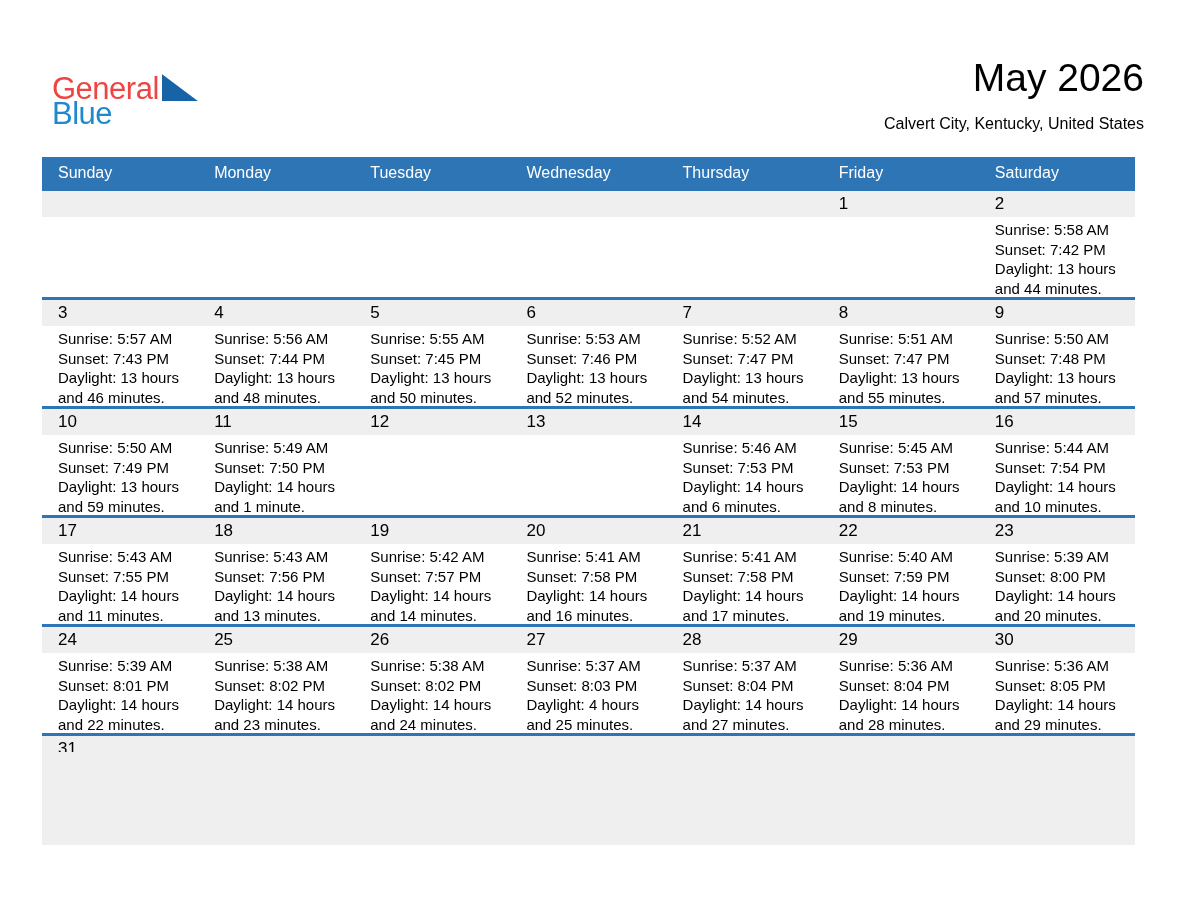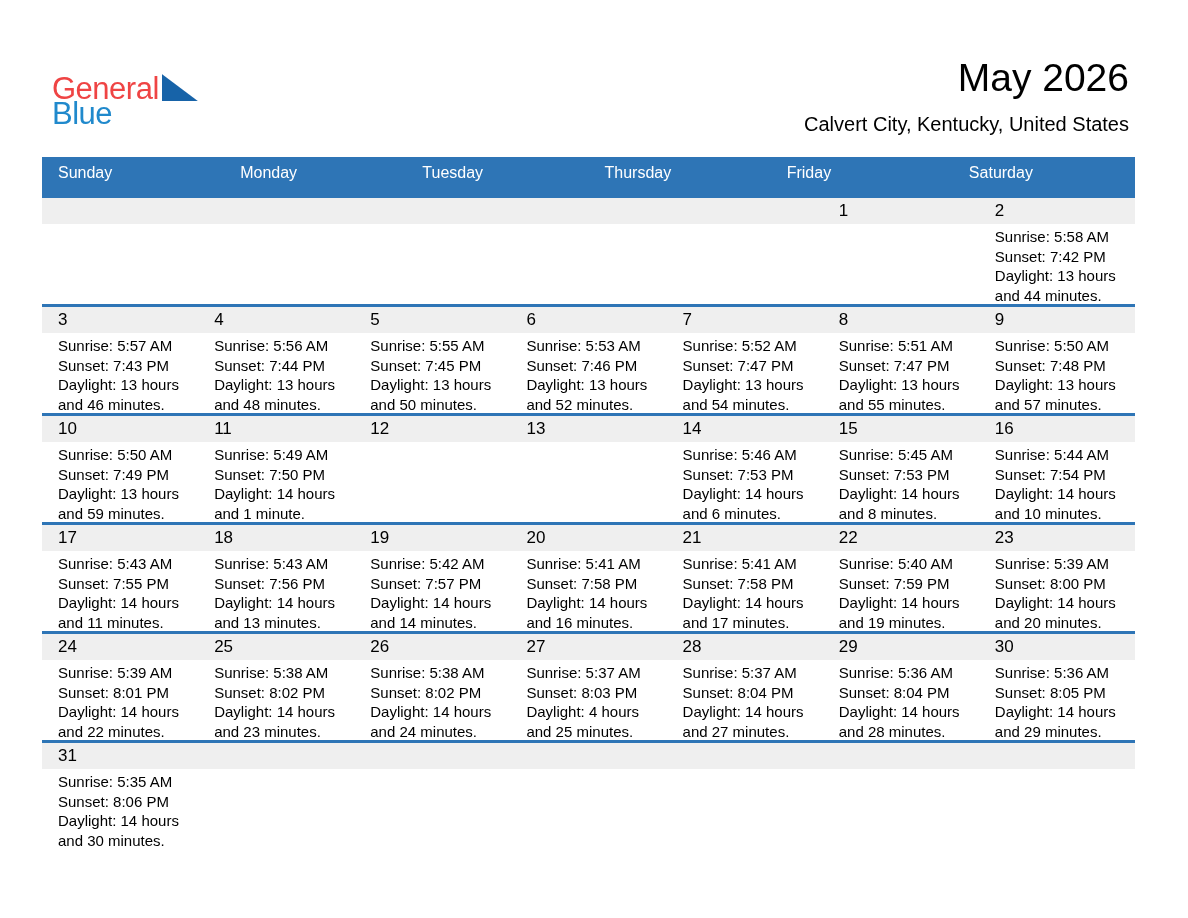--- a/index.html
+++ b/index.html
@@ -22,40 +22,40 @@
     width: 36px; height: 27px; margin-left: 3px; margin-bottom: 4px;
     background: #1763A8;
     clip-path: polygon(0 0, 100% 100%, 0 100%);
   }
   .logo-blue {
     font-size: 31px; color: #2089CC; letter-spacing: -0.5px;
     margin-top: -8px; line-height: 33px;
   }
 
   
-  .title-block { position: absolute; top: 56px; right: 59px; text-align: right; }
+  .title-block { position: absolute; top: 56px; right: 44px; text-align: right; }
   .month-title { font-size: 39px; color: #000; line-height: 44px; }
-  .location { font-size: 20px; color: #000; margin-top: 10px; line-height: 28px; }
+  .location { font-size: 16px; color: #000; margin-top: 10px; line-height: 28px; }
 
   
   .calendar {
     position: absolute; left: 42px; top: 157px; width: 1093px;
   }
   .weekday-row {
-    display: flex; background: #2E75B6; height: 41px;
+    display: flex; background: #2E75B6; height: 34px;
   }
   .weekday {
     flex: 1 1 0; color: #ffffff; font-size: 16px; line-height: 31px;
     padding-left: 16px; overflow: hidden; white-space: nowrap;
   }
   .week-row {
     display: flex; height: 109px;
     border-bottom: 3px solid #2E75B6;
   }
-  .week-row.last { border-bottom: none; }
+  .week-row.last { border-bottom: none; flex-direction: column; }
   .day-cell {
     flex: 1 1 0; display: flex; flex-direction: column; overflow: hidden;
   }
   .date-band {
     background: #EFEFEF; height: 26px; flex: 0 0 26px;
     font-size: 17px; line-height: 26px; padding-left: 16px; color: #000;
   }
   .cell-body {
     padding: 3px 10px 0 16px;
     font-size: 15px; line-height: 19.5px; color: #000;
@@ -77,20 +77,21 @@
   <div class="title-block">
     <div class="month-title">May 2026</div>
     <div class="location">Calvert City, Kentucky, United States</div>
   </div>
 
   <div class="calendar">
     <div class="weekday-row">
         <div class="weekday">Sunday</div>
         <div class="weekday">Monday</div>
         <div class="weekday">Tuesday</div>
+        <div class="weekday">Wednesday</div>
         <div class="weekday">Thursday</div>
         <div class="weekday">Friday</div>
         <div class="weekday">Saturday</div>
       </div>
     <div class="calendar-grid">
         <div class="week-row">
           <div class="day-cell">
             <div class="date-band"></div>
           </div>
           <div class="day-cell">

